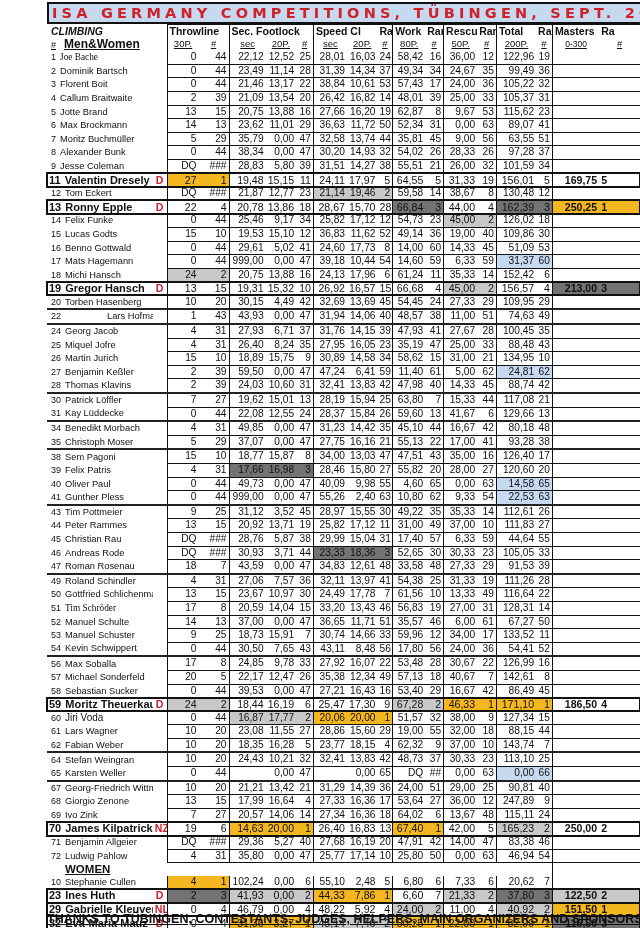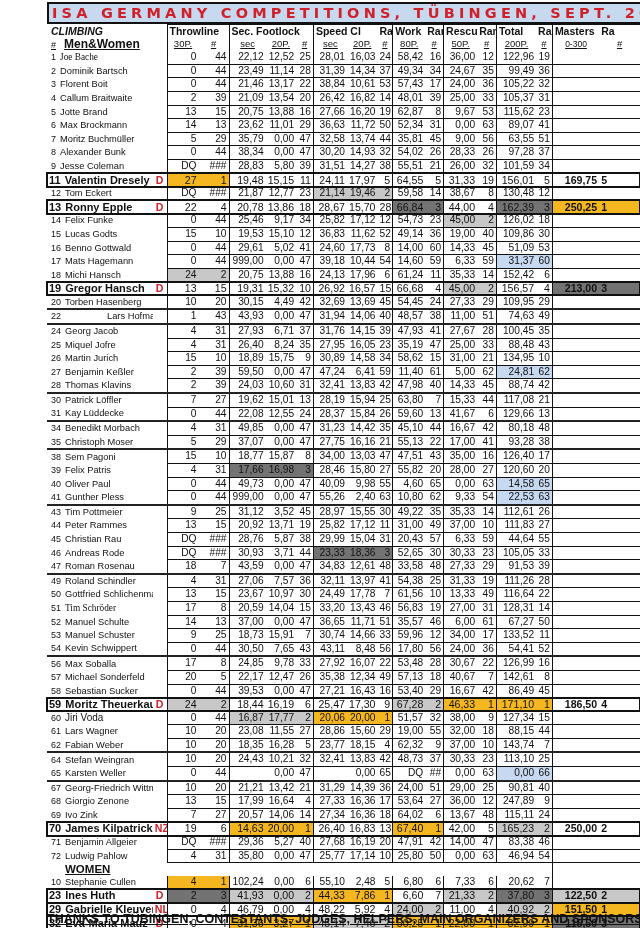--- a/index.html
+++ b/index.html
@@ -794,21 +794,21 @@
           <td class="nm"><span style="margin-right: 4px; font-size: 9px;">45</span><span style="font-size: 9.3px;">Christian Rau</span></td>
           <td class="fl"></td>
           <td class="c grpL">DQ</td>
           <td class="c">###</td>
           <td class="c grpL">28,76</td>
           <td class="c">5,87</td>
           <td class="c">38</td>
           <td class="c grpL">29,99</td>
           <td class="c">15,04</td>
           <td class="c">31</td>
-          <td class="c grpL">20,43</td>
+          <td class="c grpL">17,40</td>
           <td class="c">57</td>
           <td class="c grpL">6,33</td>
           <td class="c">59</td>
           <td class="c grpL">44,64</td>
           <td class="c">55</td>
           <td class="c grpL" style="text-align: right;"></td>
           <td class="c" style="text-align: left;"></td>
         </tr>
         <tr class="rowb">
           <td class="nm"><span style="margin-right: 4px; font-size: 9px;">46</span><span style="font-size: 9.3px;">Andreas Rode</span></td>

